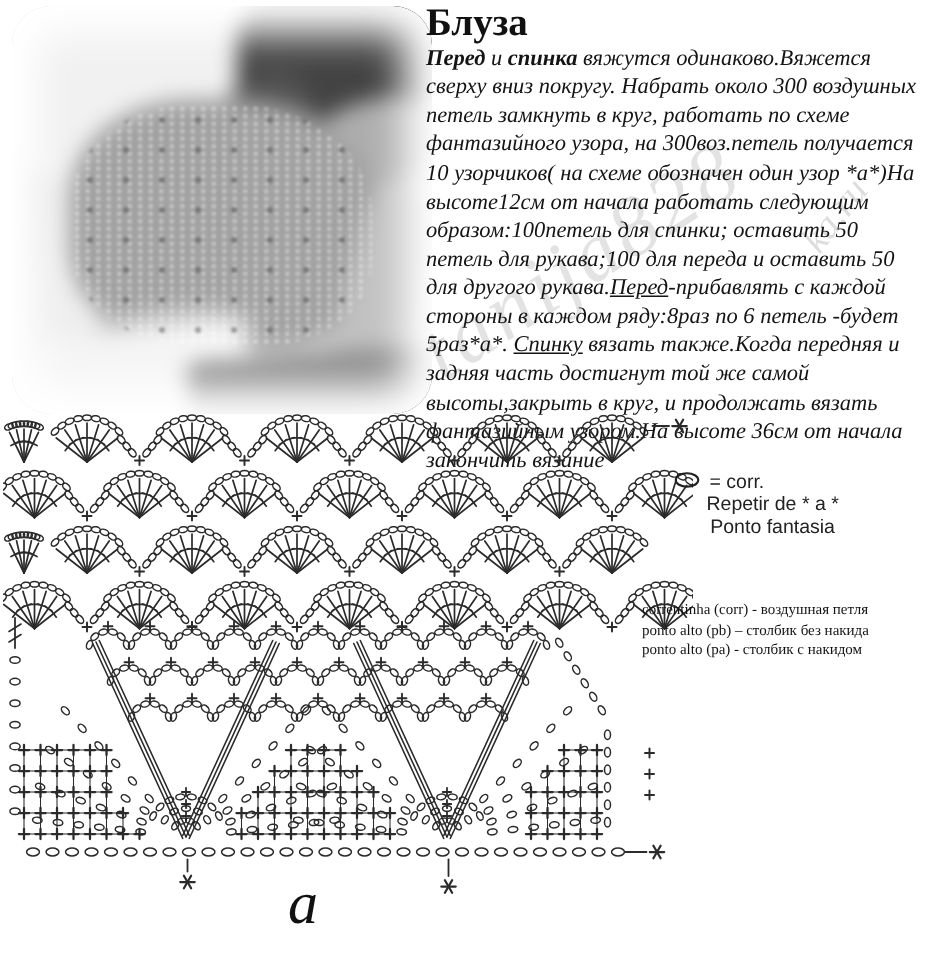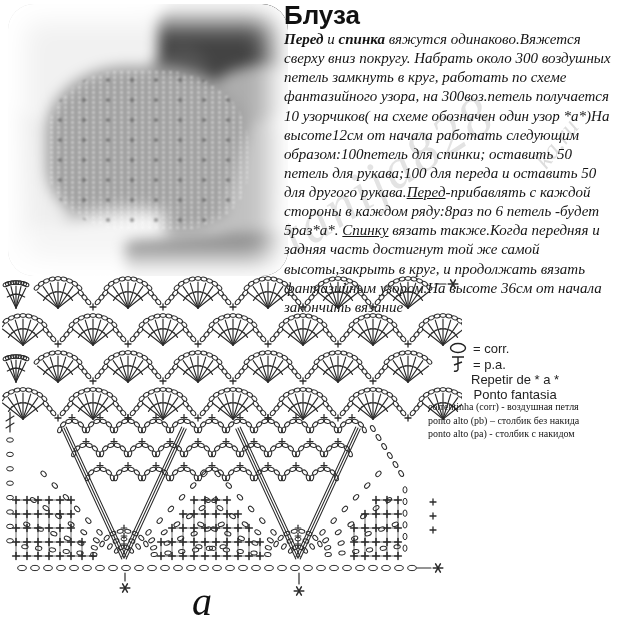--- a/index.html
+++ b/index.html
@@ -31,32 +31,32 @@
         box-shadow:inset 0 0 26px 18px #fff;}
 
   
   .watermark{position:absolute;font-style:italic;font-family:"Liberation Serif",serif;
              color:#bdbdbd;pointer-events:none;white-space:nowrap;}
   .wm1{left:286px;top:208px;font-size:56px;letter-spacing:3px;opacity:.42;
        transform:rotate(-33deg);transform-origin:0 50%;}
   .wm2{left:540px;top:150px;font-size:26px;opacity:.5;transform:rotate(-52deg);transform-origin:0 50%;}
 
   
-  .title{position:absolute;left:284px;top:0px;margin:0;font-family:Liberation Sans, sans-serif;
+  .title{position:absolute;left:284px;top:0px;margin:0;font-family:Liberation Serif, serif;
          font-weight:700;font-size:26px;color:#111;}
   .body{position:absolute;left:284px;top:30px;width:336px;margin:0;
         font-style:italic;font-size:15px;line-height:1.275;color:#141414;}
 
   
   .diagram{position:absolute;left:2px;top:272px;}
   .diagram-label{position:absolute;left:192px;top:578px;font-style:italic;font-size:40px;color:#111;}
 
   
   .legend{position:absolute;left:449px;top:312px;font-family:"Liberation Sans",sans-serif;
-          font-size:13px;color:#222;margin-top:28px;}
+          font-size:13px;color:#222;}
   .legend-row{display:flex;align-items:center;height:16px;}
   .legend-row .sym{width:24px;display:flex;justify-content:flex-start;}
   .legend-note{margin-left:22px;line-height:15px;text-align:center;}
 
   
   .glossary{position:absolute;left:428px;top:401px;width:184px;
             font-size:10px;line-height:1.26;color:#141414;}
   .glossary div{margin-bottom:1px;}
 </style>
 </head>
@@ -1598,28 +1598,20 @@
 
   <div class="legend">
     <div class="legend-row">
       <span class="sym">
         <svg width="20" height="14" viewBox="0 0 20 14">
             <ellipse cx="9" cy="7" rx="7.5" ry="4.5" fill="none" stroke="#222" stroke-width="1.4"></ellipse>
           </svg>
       </span>
       <span>= corr.</span>
     </div>
-    <div class="legend-row">
-      <span class="sym">
-        <svg width="20" height="18" viewBox="0 0 20 18">
-            <path d="M3 2 H15 M9 2 V15 M9 15 Q7 17 5 16 M5 10 L13 7" stroke="#222" stroke-width="1.4" fill="none"></path>
-          </svg>
-      </span>
-      <span>= p.a.</span>
-    </div>
     <div class="legend-note">Repetir de * a *</div>
     <div class="legend-note">Ponto fantasia</div>
   </div>
 
   <div class="glossary">
     <div>correntinha (corr) - воздушная петля</div>
     <div>ponto alto (pb) – столбик без накида</div>
     <div>ponto alto (pa) - столбик с накидом</div>
   </div>
 

